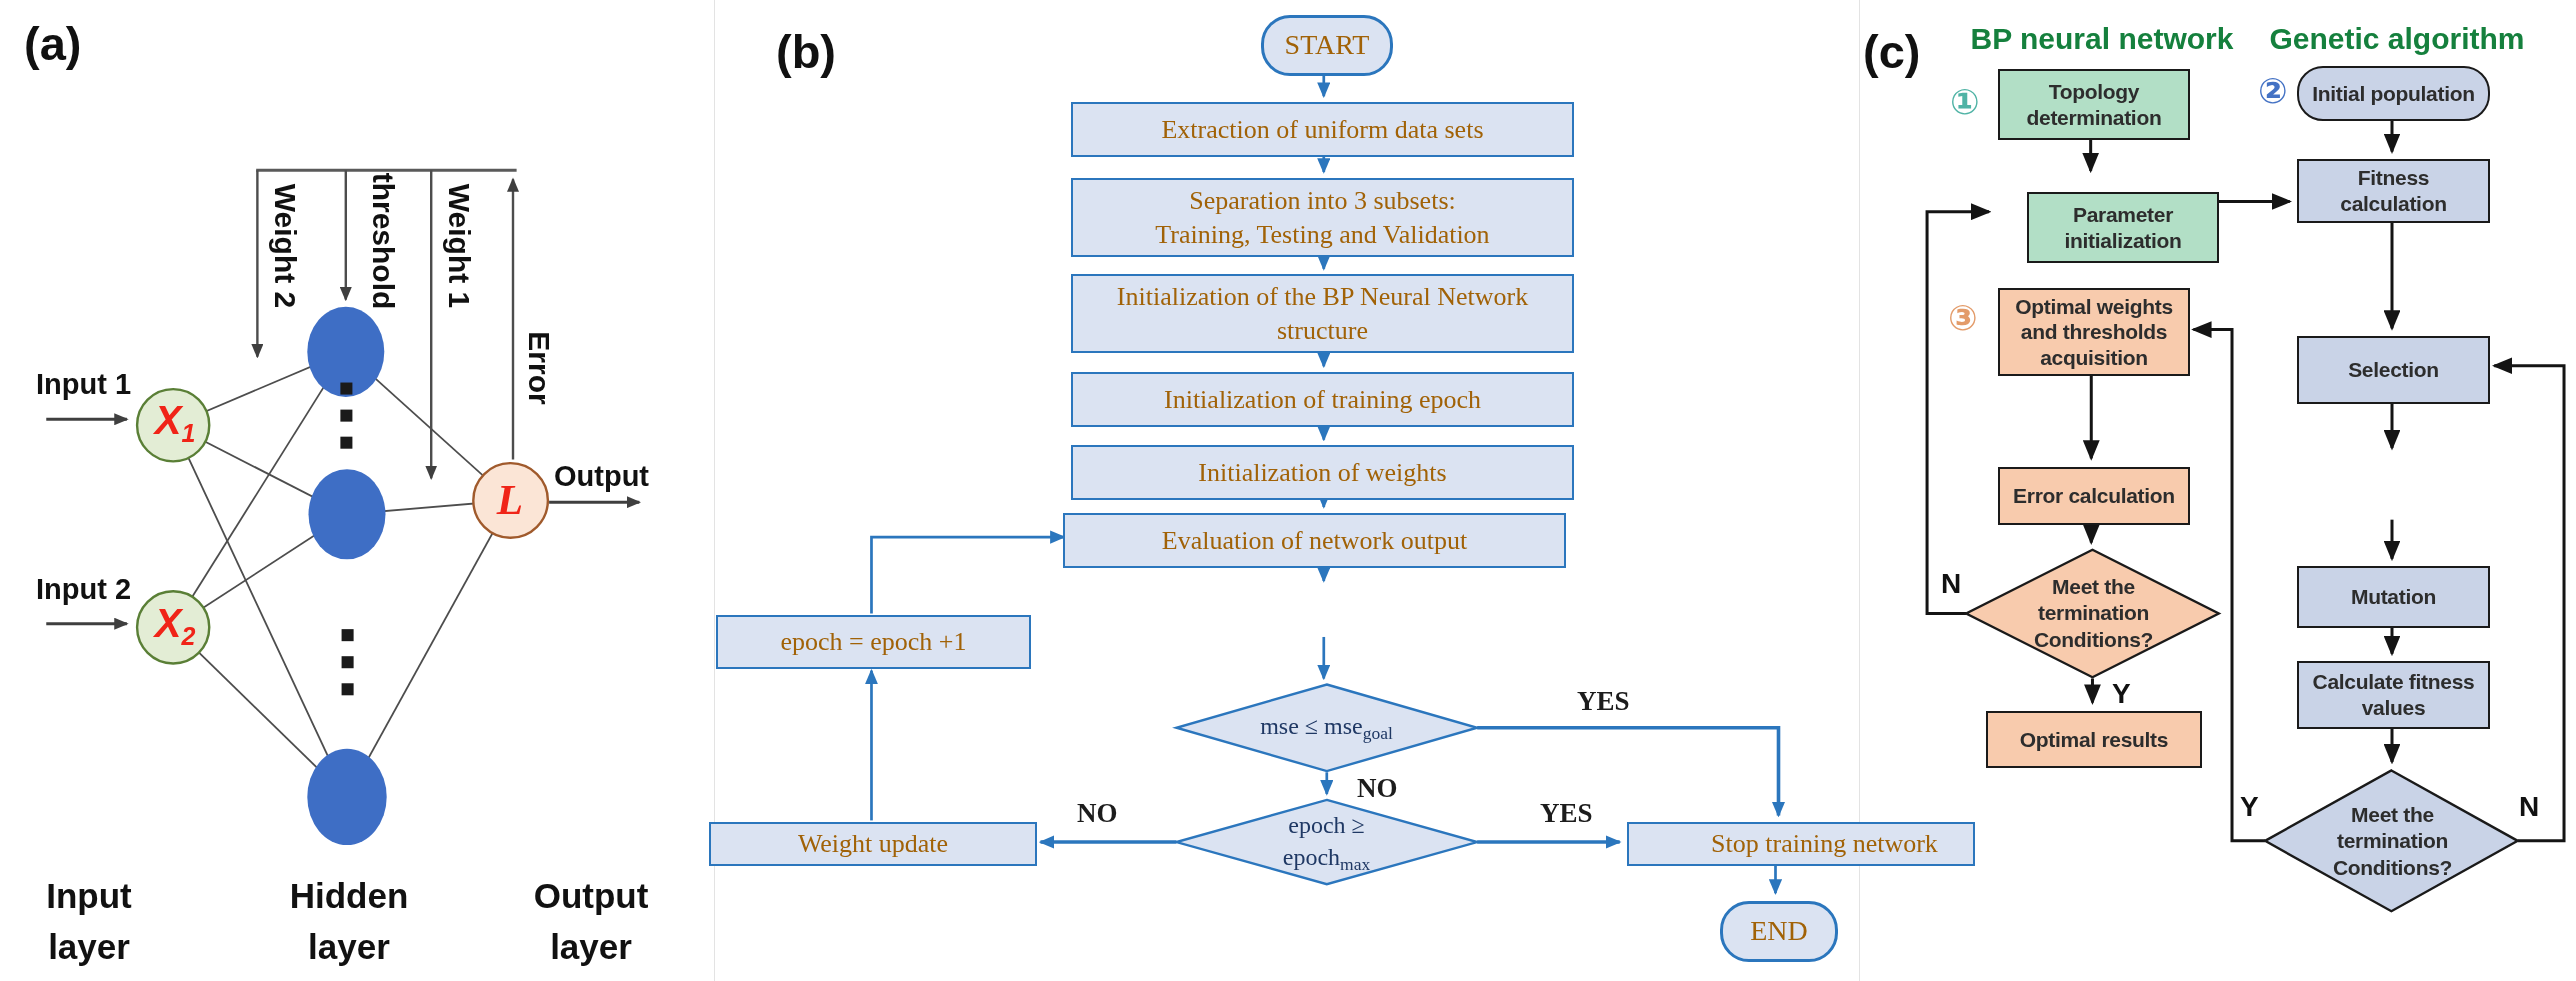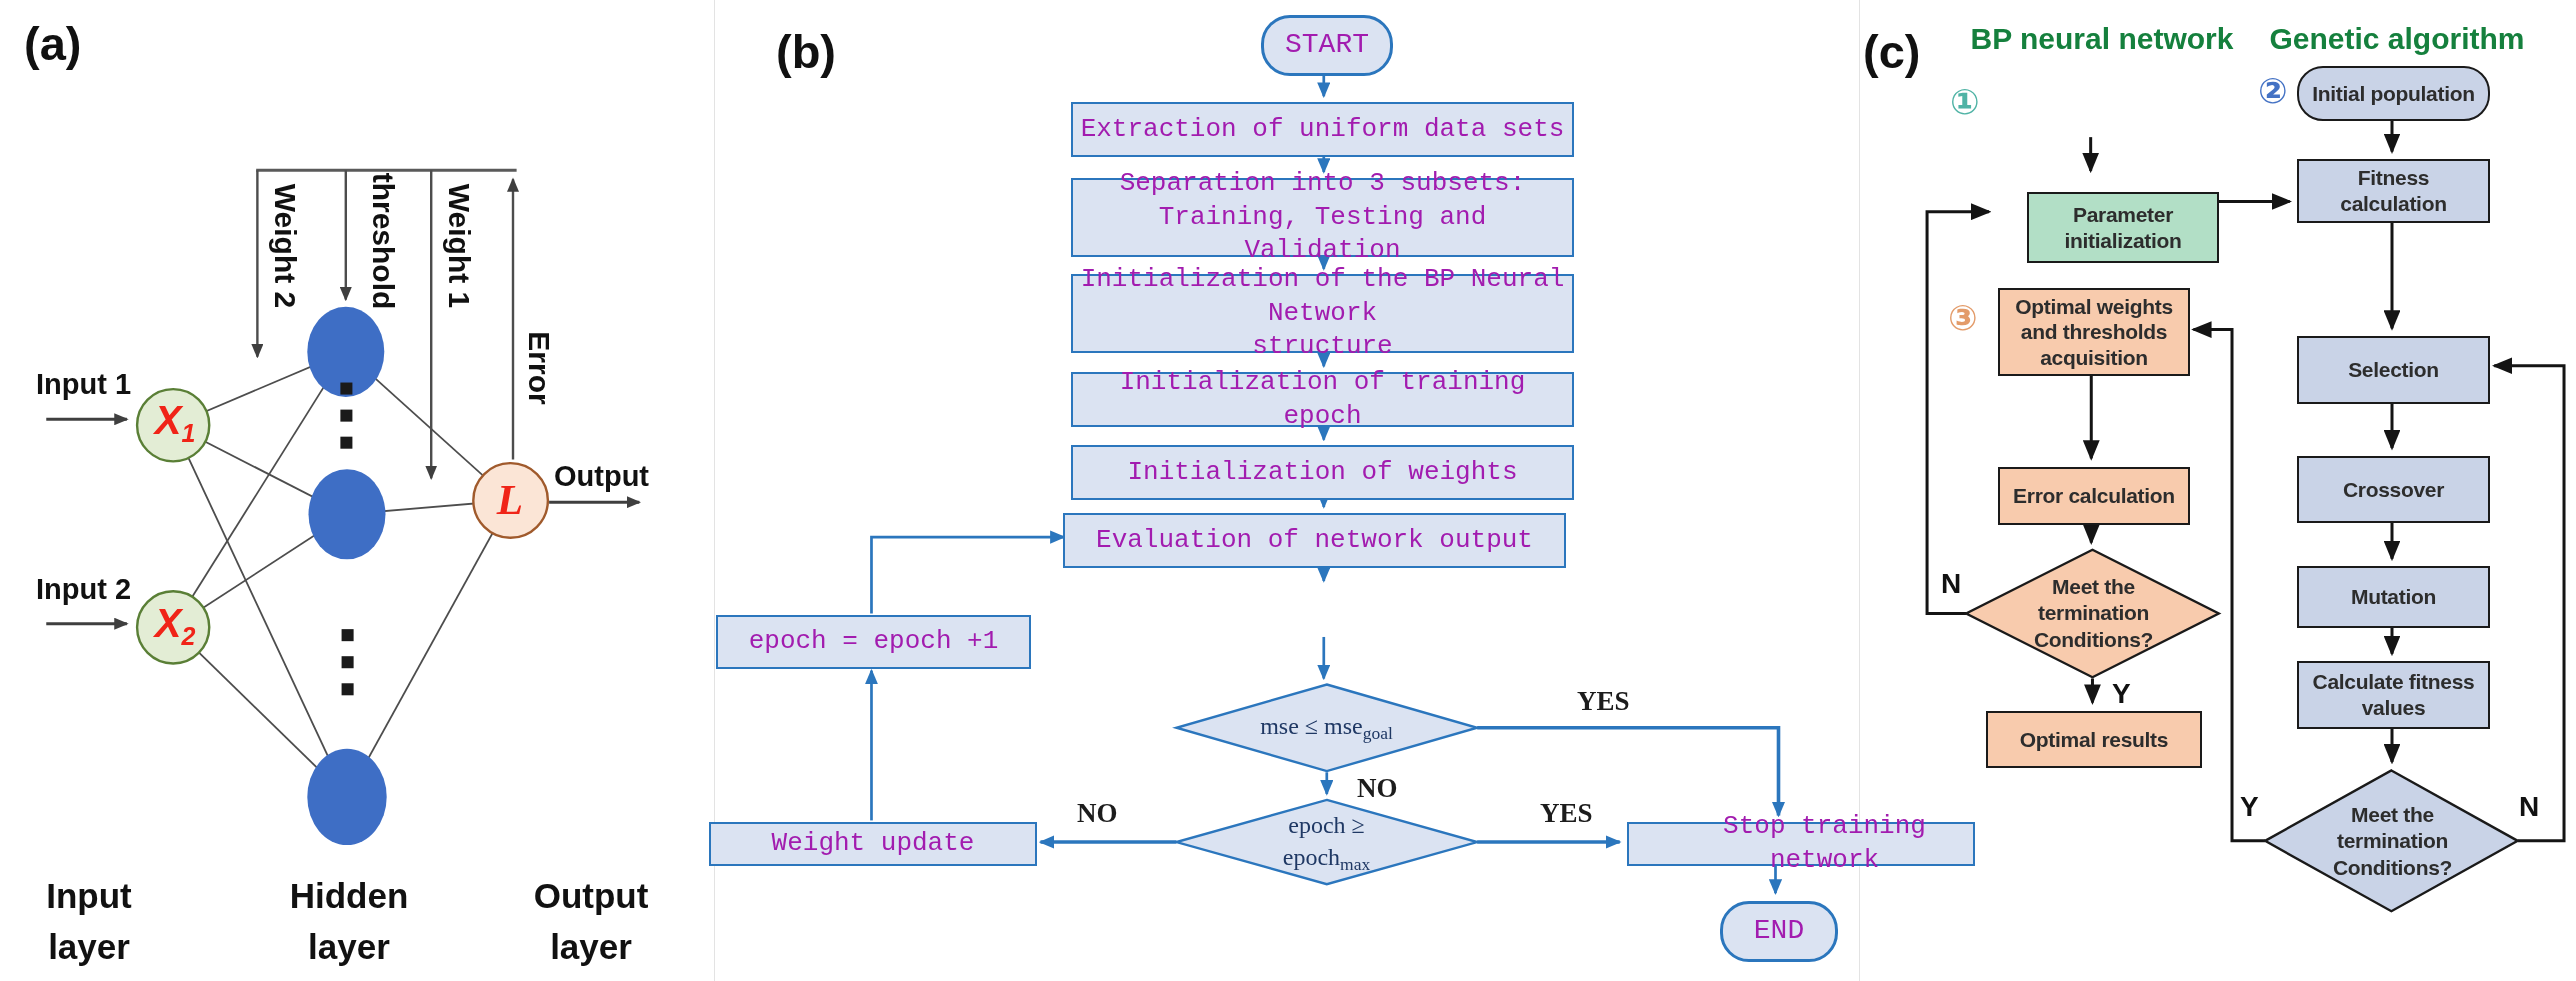--- a/index.html
+++ b/index.html
@@ -12,22 +12,22 @@
   .a-lbl{font-weight:bold;color:#111;font-size:29px;white-space:nowrap;}
   .a-rot{font-weight:bold;color:#111;font-size:30px;white-space:nowrap;
          transform:translate(-50%,-50%) rotate(90deg);}
   .a-layer-lbl{font-weight:bold;color:#111;font-size:35px;line-height:1.45;text-align:center;
          white-space:pre-line;transform:translateX(-50%);}
   .a-node-txt{color:#f02418;font-weight:bold;font-style:italic;font-size:40px;
          transform:translate(-50%,-54%);white-space:nowrap;}
   .a-node-txt .sub{font-size:25px;vertical-align:-8.4px;}
   .a-L{font-family:"Liberation Serif",serif;font-size:43px;}
   
-  .pb-box{position:absolute;z-index:2;background:#dbe3f2;border:2.4px solid #2b76bd;color:#a21caf;
-          font-family:Liberation Mono, monospace;font-size:26px;line-height:1.3;
+  .pb-box{position:absolute;z-index:2;background:#dbe3f2;border:2.4px solid #2b76bd;color:#a16207;
+          font-family:Liberation Serif, serif;font-size:26px;line-height:1.3;
           display:flex;align-items:center;justify-content:center;text-align:center;white-space:pre-line;}
   .pb-term{border-radius:29px;border-width:3.6px;font-size:28px;}
   .pb-word{font-family:"Liberation Serif",serif;font-weight:600;color:#1c1c1c;font-size:27px;white-space:nowrap;}
   .pb-dia-txt{position:absolute;z-index:2;color:#1f3864;font-family:"Liberation Serif",serif;font-size:24px;
           line-height:1.35;display:flex;align-items:center;justify-content:center;text-align:center;}
   .pb-dia-txt .sub{font-size:17.5px;vertical-align:-4.8px;}
   
   .pc-box{position:absolute;z-index:2;border:2.4px solid #1a1a1a;color:#2d2d2d;font-weight:bold;
           font-family:"Liberation Sans",sans-serif;font-size:21px;line-height:1.22;letter-spacing:-0.3px;
           display:flex;align-items:center;justify-content:center;text-align:center;white-space:pre-line;}
@@ -191,38 +191,39 @@
   <div class="pb-box pb-term" style="left:1720px;top:901px;width:112px;height:55px;">END</div>
 
   <div class="t panel-label" style="left:1863px;top:24px;">(c)</div>
   <div class="t pc-header" style="left:2102px;top:21.7px;">BP neural network</div>
   <div class="t pc-header" style="left:2397px;top:21.7px;">Genetic algorithm</div>
 
   <div class="t pc-mark" style="left:1950px;top:82px;color:#4fb3a5;">①</div>
   <div class="t pc-mark" style="left:2258px;top:71px;color:#4472c4;">②</div>
   <div class="t pc-mark" style="left:1948px;top:298px;color:#e39b69;">③</div>
 
+  <div class="pc-box fill-green" style="left:1998px;top:69px;width:188px;height:67px;">Topology
+determination</div>
   <div class="pc-box fill-green" style="left:1998px;top:192px;width:188px;height:67px;margin-left:29px;">Parameter
 initialization</div>
   <div class="pc-box fill-orange" style="left:1998px;top:288px;width:188px;height:84px;">Optimal weights
 and thresholds
 acquisition</div>
   <div class="pc-box fill-orange" style="left:1998px;top:467px;width:188px;height:54px;">Error calculation</div>
   <div class="pc-dia-txt" style="left:1991px;top:564px;width:205px;height:99px;">Meet the
 termination
 Conditions?</div>
   <div class="pc-box fill-orange" style="left:1986px;top:711px;width:212px;height:53px;text-align:right;">Optimal results</div>
   <div class="t pc-yn" style="left:1941px;top:568px;">N</div>
   <div class="t pc-yn" style="left:2112px;top:678px;">Y</div>
 
   <div class="pc-box fill-slate" style="left:2297px;top:66px;width:189px;height:51px;border-radius:26px;">Initial population</div>
   <div class="pc-box fill-slate" style="left:2297px;top:159px;width:189px;height:60px;">Fitness
 calculation</div>
   <div class="pc-box fill-slate" style="left:2297px;top:336px;width:189px;height:64px;">Selection</div>
-  <div class="pc-box fill-slate" style="left:2297px;top:456px;width:189px;height:63px;">Crossover</div>
   <div class="pc-box fill-slate" style="left:2297px;top:566px;width:189px;height:58px;">Mutation</div>
   <div class="pc-box fill-slate" style="left:2297px;top:661px;width:189px;height:64px;">Calculate fitness
 values</div>
   <div class="pc-dia-txt" style="left:2290px;top:792px;width:205px;height:99px;">Meet the
 termination
 Conditions?</div>
   <div class="t pc-yn" style="left:2240px;top:791px;">Y</div>
   <div class="t pc-yn" style="left:2519px;top:791px;">N</div>
 
 </div>

